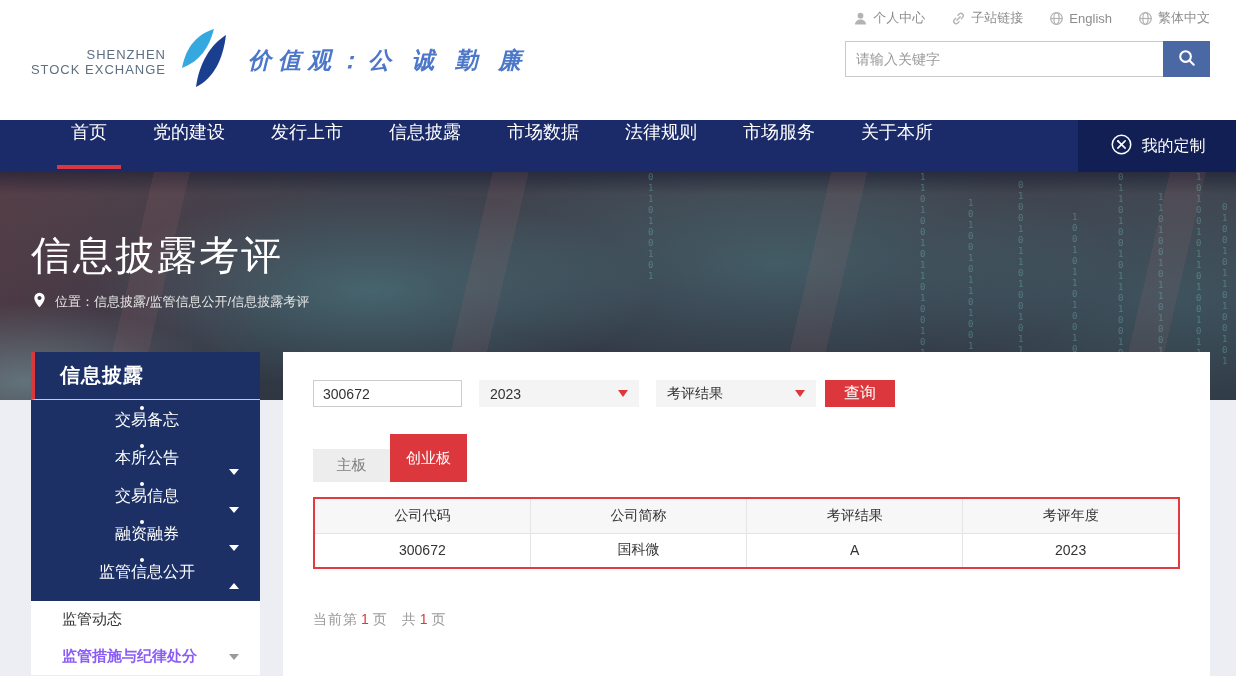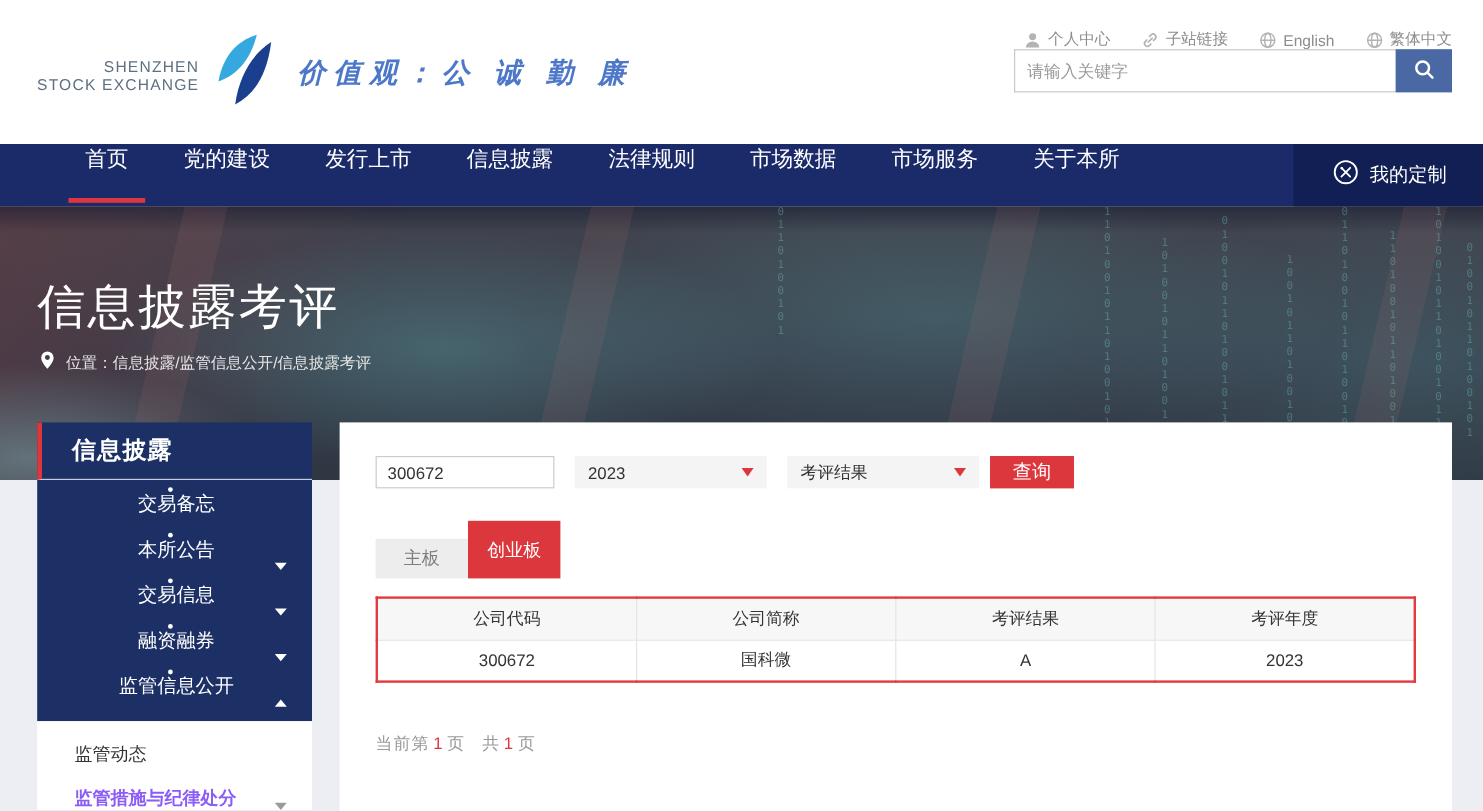--- a/index.html
+++ b/index.html
@@ -9,21 +9,21 @@
   
   .header { position:relative; height:120px; background:#fff; }
   .logo-block { position:absolute; left:14px; top:26px; display:flex; align-items:center; }
   .logo-text { width:152px; text-align:right; }
   .logo-cn { font-size:21px; color:#2c3c54; letter-spacing:1px; white-space:nowrap; }
   .logo-en { margin-top:4px; font-size:13px; color:#5d6f80; letter-spacing:1px; line-height:15px; white-space:nowrap; }
   .logo-mark { margin-left:6px; }
   .slogan { margin-left:18px; font-size:23px; font-weight:bold; font-style:italic;
     color:#4d78c9; letter-spacing:7px; white-space:nowrap; }
 
-  .toplinks { position:absolute; top:24px; right:26px; display:flex; gap:26px; }
+  .toplinks { position:absolute; top:9px; right:26px; display:flex; gap:26px; }
   .toplink { display:flex; align-items:center; gap:5px; font-size:13px; color:#8d8d8d; cursor:pointer; }
   .toplink svg { display:block; }
 
   .searchbar { position:absolute; top:41px; right:26px; width:365px; height:36px; display:flex; }
   .search-input { flex:1; height:36px; border:1px solid #c9c9c9; border-right:none;
     padding:0 10px; font-size:14px; color:#333; outline:none;
     font-family:"Liberation Sans","DejaVu Sans",sans-serif; }
   .search-input::placeholder { color:#999; }
   .search-btn { width:47px; height:36px; background:#4a69a4; border:none; cursor:pointer;
     display:flex; align-items:center; justify-content:center; }
@@ -64,21 +64,21 @@
     margin-top:-48px; padding:0 26px 0 31px; min-height:324px; }
   .sidebar { width:229px; flex:none; }
   .side-head { height:48px; background:#1c3066; border-left:4px solid #dc373d;
     border-bottom:1px solid rgba(255,255,255,.75); display:flex; align-items:center;
     padding-left:25px; color:#fff; font-size:20px; font-weight:bold; letter-spacing:1px; }
   .side-menu { background:#1c3066; padding:6px 0 5px; }
   .side-item { height:38px; display:flex; align-items:center; padding:0 21px 0 24px;
     color:#fff; font-size:16px; cursor:pointer;flex-direction:column; }
   .bullet { width:4px; height:4px; border-radius:50%; background:#fff; margin-right:11px; flex:none; }
   .side-sub { background:#fff; }
-  .sub-item { height:37px; display:flex; align-items:flex-end; padding:0 21px 0 31px;
+  .sub-item { height:37px; display:flex; align-items:center; padding:0 21px 0 31px;
     font-size:15px; color:#333; cursor:pointer; }
   .sub-item.dim { color:#8b5cf6;font-weight:bold; }
   .caret-d { width:0; height:0; border-left:5px solid transparent; border-right:5px solid transparent;
     border-top:6px solid currentColor; margin-left:auto; }
   .caret-u { width:0; height:0; border-left:5px solid transparent; border-right:5px solid transparent;
     border-bottom:6px solid currentColor; margin-left:auto; }
   .c-white { color:#fff; } .c-gray { color:#9a9a9a; } .c-red { color:#dc373d; }
 
   .panel { flex:1; margin-left:23px; background:#fff; padding:28px 30px 30px; }
   .form-row { display:flex; align-items:center; }
@@ -189,24 +189,24 @@
     <div class="nav-item">
         <span>党的建设</span>
       </div>
     <div class="nav-item">
         <span>发行上市</span>
       </div>
     <div class="nav-item">
         <span>信息披露</span>
       </div>
     <div class="nav-item">
+        <span>市场数据</span>
+      </div>
+    <div class="nav-item">
         <span>法律规则</span>
-      </div>
-    <div class="nav-item">
-        <span>市场数据</span>
       </div>
     <div class="nav-item">
         <span>市场服务</span>
       </div>
     <div class="nav-item">
         <span>关于本所</span>
       </div>
   </div>
   <div class="nav-custom">
     <span>

